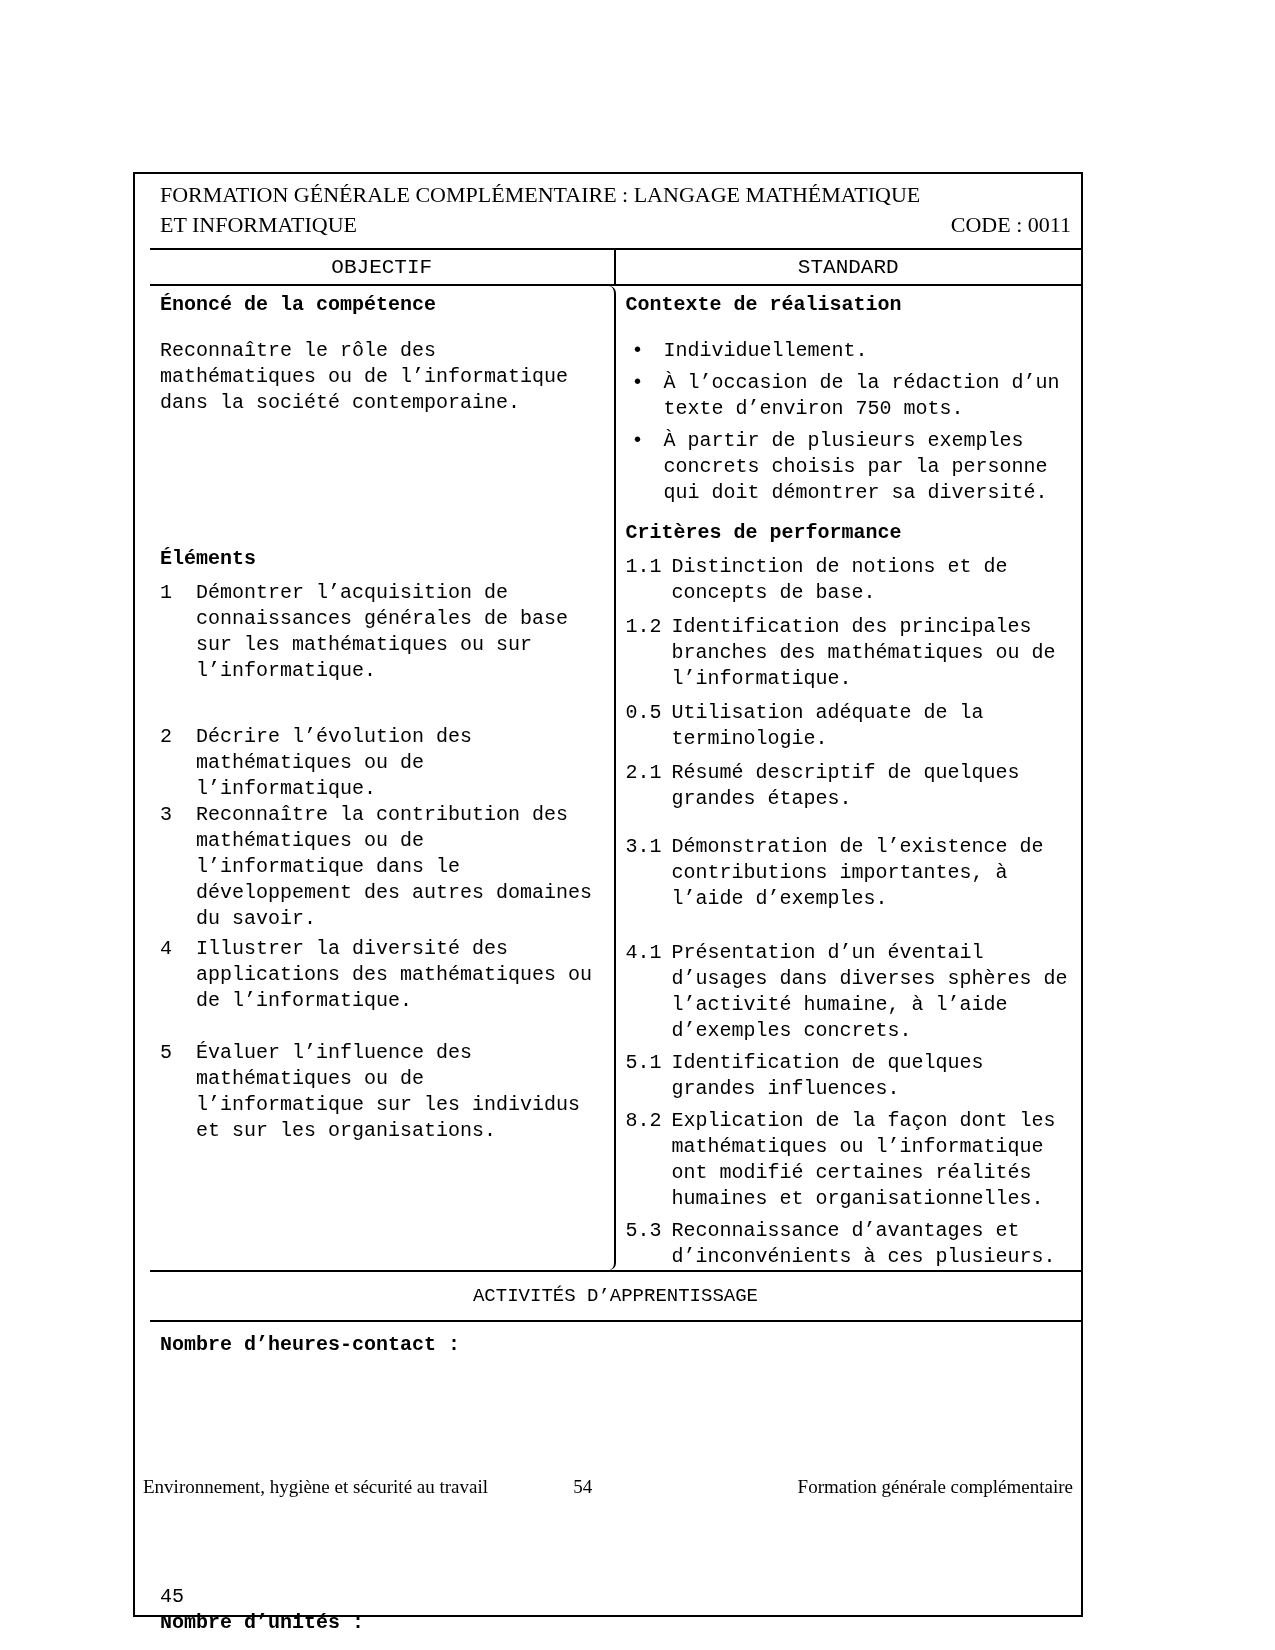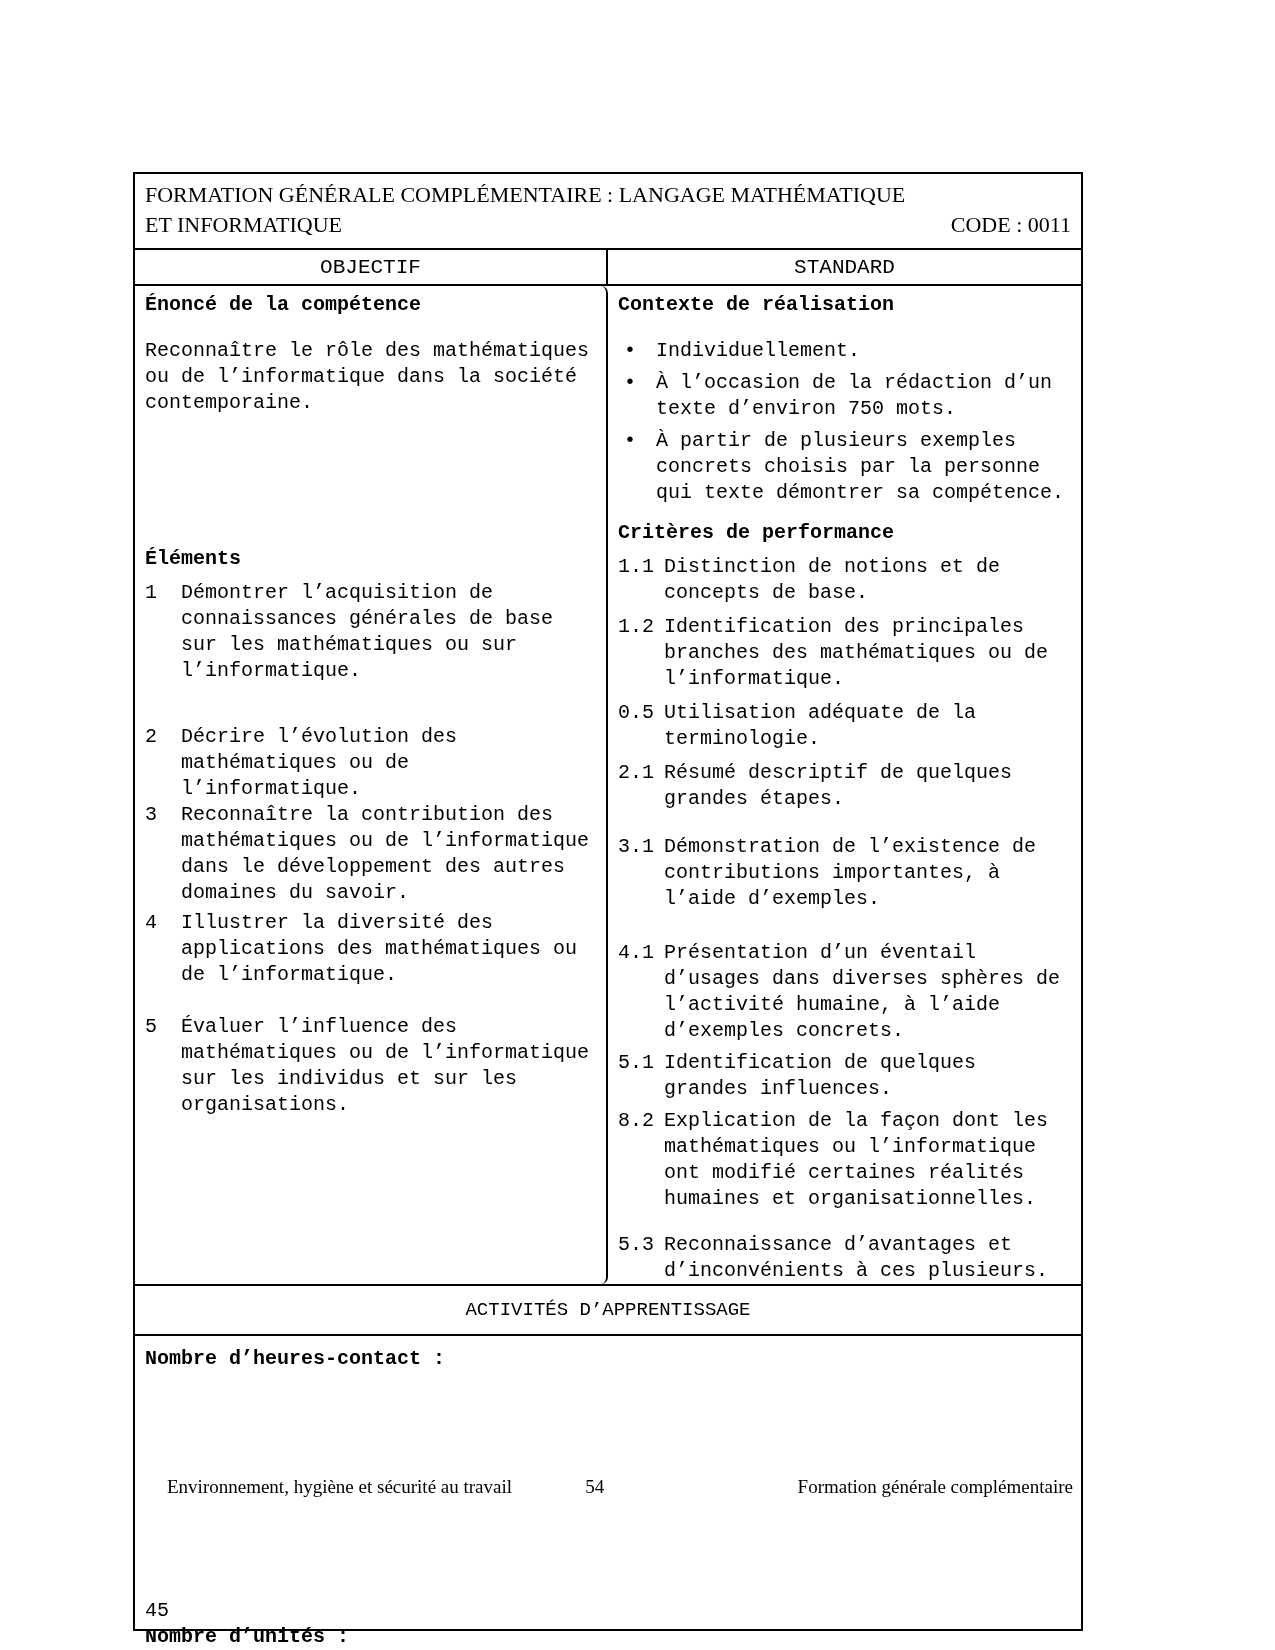--- a/index.html
+++ b/index.html
@@ -7,20 +7,21 @@
   .page {
     position:relative;
     width:1275px; height:1650px;
     background:#ffffff;
     font-family:"Liberation Serif","DejaVu Serif",serif;
     color:#000000;
   }
   .doc-table {
     position:absolute; left:133px; top:172px; width:950px;
     border:2px solid #000000;
+    padding-left:15px;
   }
   .row + .row { border-top:2px solid #000000;font-family:Liberation Mono, monospace; }
 
   
   .title-row { padding:6px 10px 8px 10px; font-size:22px; line-height:30px; }
   .title-line2 { display:flex; justify-content:space-between;gap:36px; }
 
   
   .col-heads { display:flex; height:36px; font-size:21px; line-height:36px; text-align:center; }
   .col-heads .cell { flex:1 1 50%; }
@@ -47,21 +48,21 @@
   .hours-row { height:295px; padding:10px 10px; font-size:20px; line-height:26px; }
   .hours-line { display:flex;flex-direction:column; }
   .hours-line .lbl { flex:0 0 252px; font-weight:bold; }
 
   
   .footer {
     position:absolute; left:133px; top:1474px; width:950px;
     padding:0 10px; font-size:19px; line-height:26px;
     display:flex; align-items:baseline;
   }
-  .footer .f-left { flex:1 1 auto;margin-left:24px; }
+  .footer .f-left { flex:1 1 auto; }
   .footer .f-page { flex:0 0 auto; transform:translateX(-60px); }
   .footer .f-right { flex:1 1 auto; text-align:right; }
 </style>
 </head>
 <body>
 
 <div class="page">
 
   <div class="doc-table">
 
@@ -111,21 +112,21 @@
       <div class="cell right">
         <div class="bold">Contexte de réalisation</div>
 
         <div class="bullet-li" style="margin-top:20px">
           <span class="txt">Individuellement.</span>
         </div>
         <div class="bullet-li" style="margin-top:6px">
           <span class="txt">À l’occasion de la rédaction d’un texte d’environ 750 mots.</span>
         </div>
         <div class="bullet-li" style="margin-top:6px">
-          <span class="txt">À partir de plusieurs exemples concrets choisis par la personne qui texte démontrer sa compétence.</span>
+          <span class="txt">À partir de plusieurs exemples concrets choisis par la personne qui doit démontrer sa diversité.</span>
         </div>
 
         <div class="bold" style="margin-top:14px">Critères de performance</div>
 
         <div class="li crit" style="margin-top:8px">
           <span class="num">1.1</span>
           <span class="txt">Distinction de notions et de concepts de base.</span>
         </div>
         <div class="li crit" style="margin-top:8px">
           <span class="num">1.2</span>
@@ -148,21 +149,21 @@
           <span class="txt">Présentation d’un éventail d’usages dans diverses sphères de l’activité humaine, à l’aide d’exemples concrets.</span>
         </div>
         <div class="li crit" style="margin-top:6px">
           <span class="num">5.1</span>
           <span class="txt">Identification de quelques grandes influences.</span>
         </div>
         <div class="li crit" style="margin-top:6px">
           <span class="num">8.2</span>
           <span class="txt">Explication de la façon dont les mathématiques ou l’informatique ont modifié certaines réalités humaines et organisationnelles.</span>
         </div>
-        <div class="li crit" style="margin-top:20px">
+        <div class="li crit" style="margin-top:6px">
           <span class="num">5.3</span>
           <span class="txt">Reconnaissance d’avantages et d’inconvénients à ces plusieurs.</span>
         </div>
       </div>
     </div>
 
     <div class="row activities-row">
       <span>ACTIVITÉS D’APPRENTISSAGE</span>
     </div>
 

